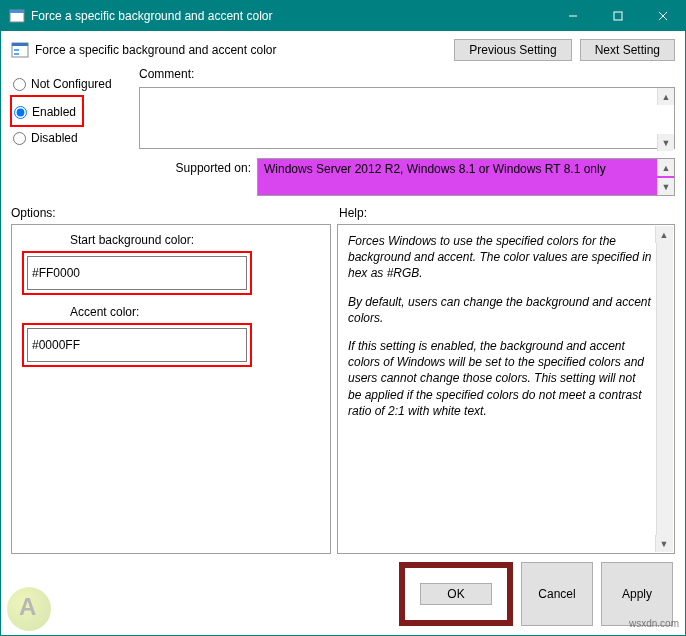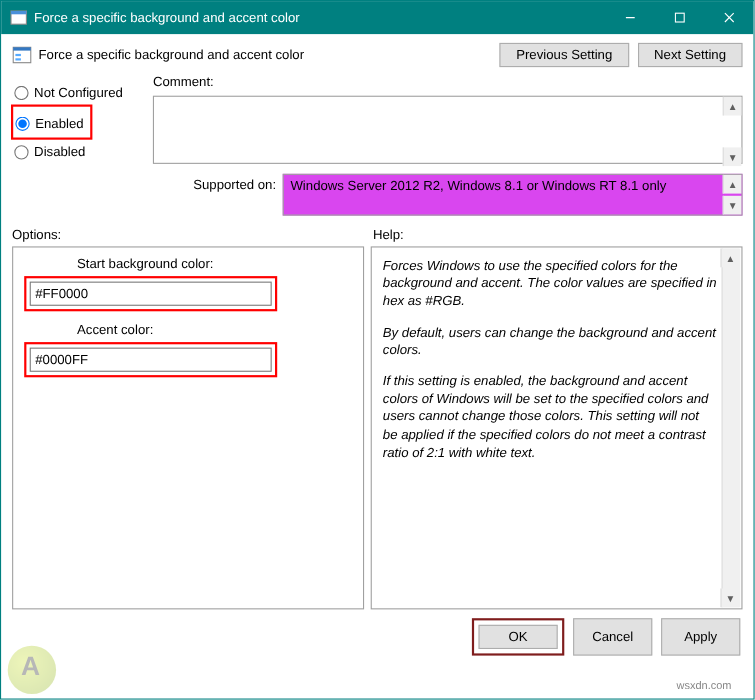--- a/index.html
+++ b/index.html
@@ -52,37 +52,37 @@
     .lower-labels .hl { flex: 1; font-size: 12px; padding-left: 4px; }
 
     .lower { display: flex; gap: 6px; height: 330px; }
     .options-pane, .help-pane { border: 1px solid #a0a0a0; padding: 8px 10px; background: #fff; position: relative; }
     .options-pane { width: 320px; }
     .help-pane { flex: 1; padding-right: 22px; }
 
     .field-block { margin-bottom: 10px; }
     .field-label { font-size: 12px; margin-bottom: 4px; margin-left: 48px; }
     .field-input-wrap { border: 2px solid #ff0000; padding: 3px; display: inline-block; width: 230px; }
-    .field-input-wrap input { width: 100%; border: 1px solid #7a7a7a; padding: 2px 4px; font-size: 12px; height: 22px; }
+    .field-input-wrap input { width: 100%; border: 1px solid #7a7a7a; padding: 2px 4px; font-size: 12px; height: 34px; }
 
     .help-text p { font-size: 12px; margin-bottom: 12px; line-height: 1.35; font-style: italic; }
     .help-scroll { position: absolute; right: 1px; top: 1px; bottom: 1px; width: 17px; background: #f0f0f0; border-left: 1px solid #ddd; }
 
     
     .bottom-btns { display: flex; justify-content: flex-end; gap: 8px; margin-top: 8px; padding-right: 2px; }
-    .bottom-btns .hl-btn { border: 2px solid #7f1d1d; padding: 4px; display: inline-block; }
+    .bottom-btns .hl-btn { border: 6px solid #7f1d1d; padding: 15px; display: inline-block; }
     .bottom-btns .std-button { min-width: 72px; }
 
     
     .watermark { position: absolute; left: 6px; bottom: 4px; display: flex; align-items: center; opacity: 0.35; pointer-events: none; }
     .watermark .logo { width: 44px; height: 44px; border-radius: 50%; background: radial-gradient(circle at 35% 35%, #cfe43a, #8bb020); margin-right: 4px; position: relative; }
     .watermark .logo::after { content: "A"; position: absolute; left: 12px; top: 6px; font-size: 24px; font-weight: bold; color: #333; }
     .watermark .txt { font-size: 26px; font-weight: 600; color: #333; letter-spacing: 1px; }
 
-    .wsxdn { position: absolute; right: 20px; bottom: 6px; font-size: 10px; color: #333; opacity: 0.6; pointer-events: none; }
+    .wsxdn { position: absolute; right: 6px; bottom: 6px; font-size: 10px; color: #333; opacity: 0.6; pointer-events: none; }
   </style>
 </head>
 <body>
 
 <div class="titlebar">
   <span class="icon">
     <svg width="16" height="16" viewBox="0 0 16 16">
         <rect x="1" y="2" width="14" height="12" fill="#fff" stroke="#888" stroke-width="1"></rect>
         <rect x="1" y="2" width="14" height="3" fill="#4a90d9"></rect>
       </svg>

